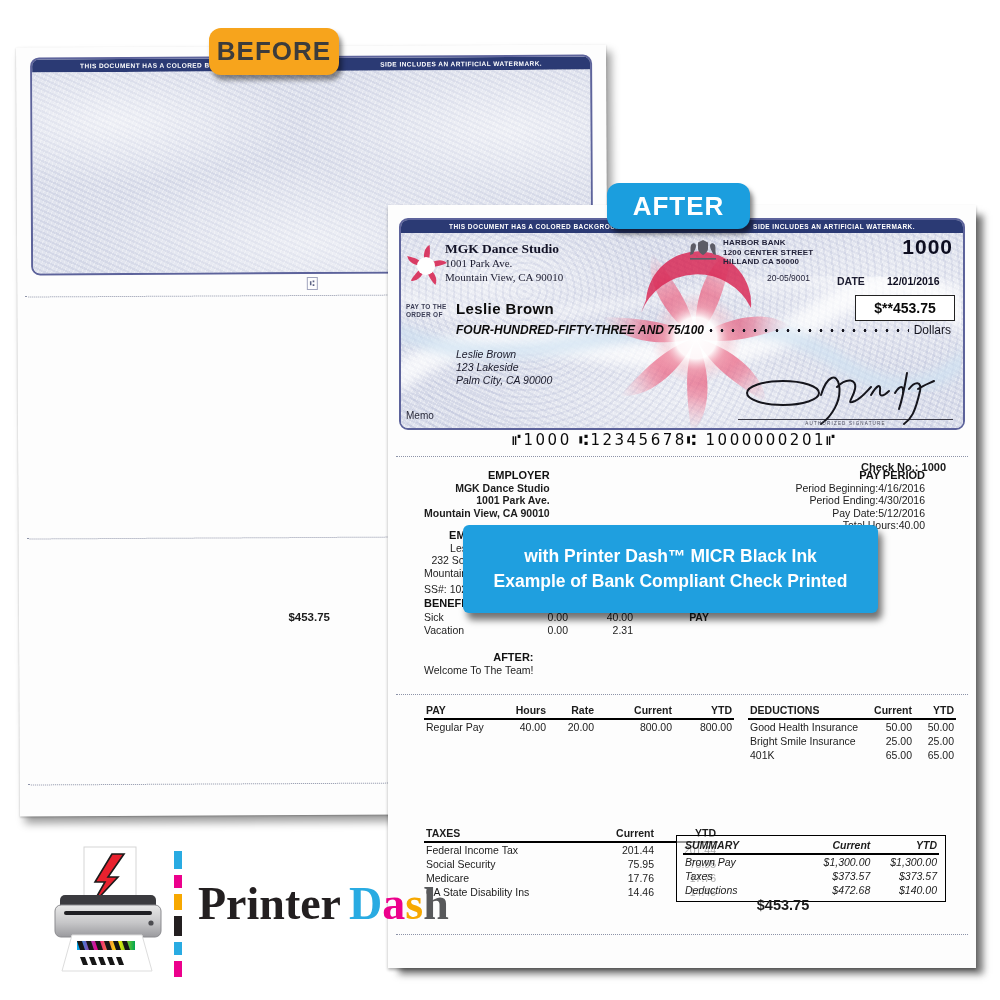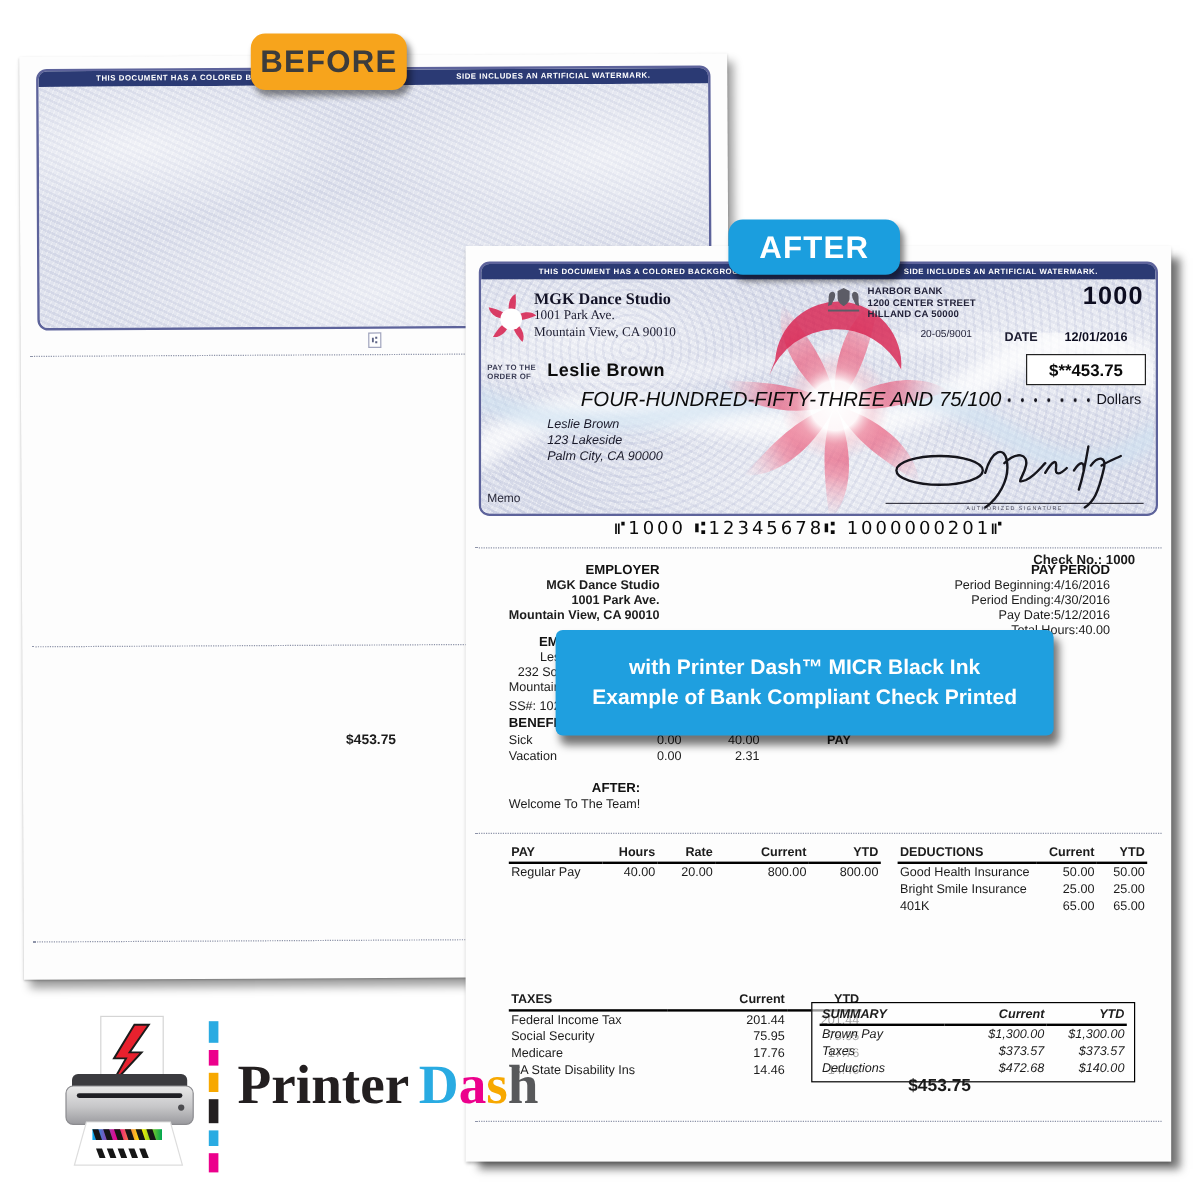--- a/index.html
+++ b/index.html
@@ -45,21 +45,21 @@
   .bank-lines{position:absolute;font-size:8px;line-height:9.5px;font-weight:bold;color:#23233a;letter-spacing:.2px;}
   .fraction{position:absolute;font-size:8.5px;color:#23233a;}
   .check-number{position:absolute;font-size:21px;font-weight:bold;letter-spacing:1px;color:#0d0d20;}
   .date-label{position:absolute;font-size:10.5px;font-weight:bold;color:#1c1c30;}
   .date-value{position:absolute;font-size:10.5px;color:#0d0d20;font-weight:bold;}
   .amount-box{position:absolute;background:#fff;border:1.5px solid #222;display:flex;align-items:center;
      justify-content:center;font-size:14px;font-weight:bold;color:#0a0a0a;}
   .pay-to{position:absolute;font-size:6.5px;font-weight:bold;line-height:8px;color:#3c3e56;letter-spacing:.3px;}
   .payee-name{position:absolute;font-size:15px;font-weight:bold;letter-spacing:.4px;color:#0c0c0c;}
   .words-row{position:absolute;display:flex;align-items:center;}
-  .amount-words{font-size:17px;font-weight:normal;font-style:italic;color:#0c0c0c;white-space:nowrap;margin-left:28px;}
+  .amount-words{font-size:12px;font-weight:bold;font-style:italic;color:#0c0c0c;white-space:nowrap;}
   .dots{flex:1;height:5px;margin:0 5px;background-image:radial-gradient(circle at 2px 2.5px,#15151f 1.3px,transparent 1.6px);
      background-size:11px 5px;background-repeat:repeat-x;}
   .dollars{font-size:12px;color:#15151f;}
   .payee-addr{position:absolute;font-size:10.5px;font-style:italic;line-height:13px;color:#1a1a2a;}
   .memo-label{position:absolute;font-size:10px;color:#2a2a3a;}
   .sig-block{position:absolute;text-align:center;}
   .sig-line{border-top:1px solid #3a3a46;margin-top:-10px;}
   .sig-caption{font-size:4.5px;letter-spacing:1.2px;color:#4c4c5c;margin-top:1px;}
   .micr{position:absolute;font-family:"DejaVu Sans","DejaVu Sans Mono",sans-serif;font-size:15px;
      letter-spacing:2.5px;color:#0b0b0b;white-space:nowrap;}

